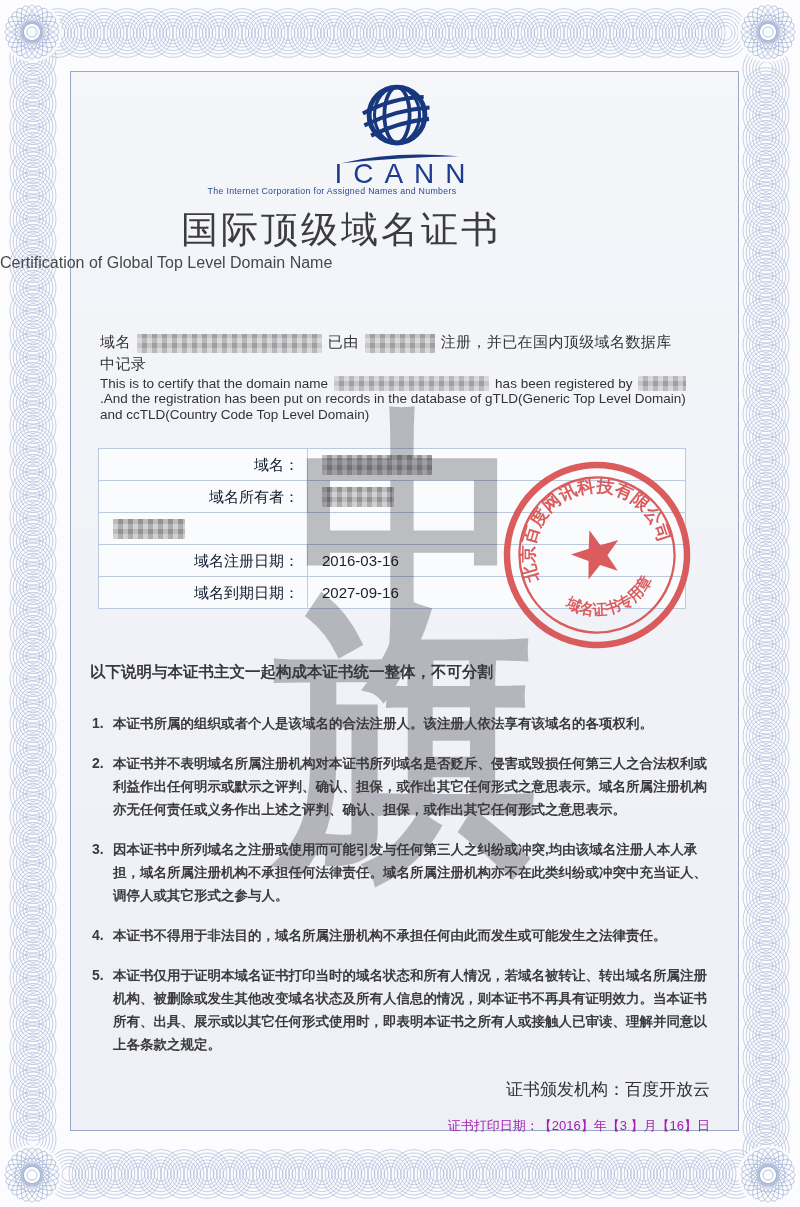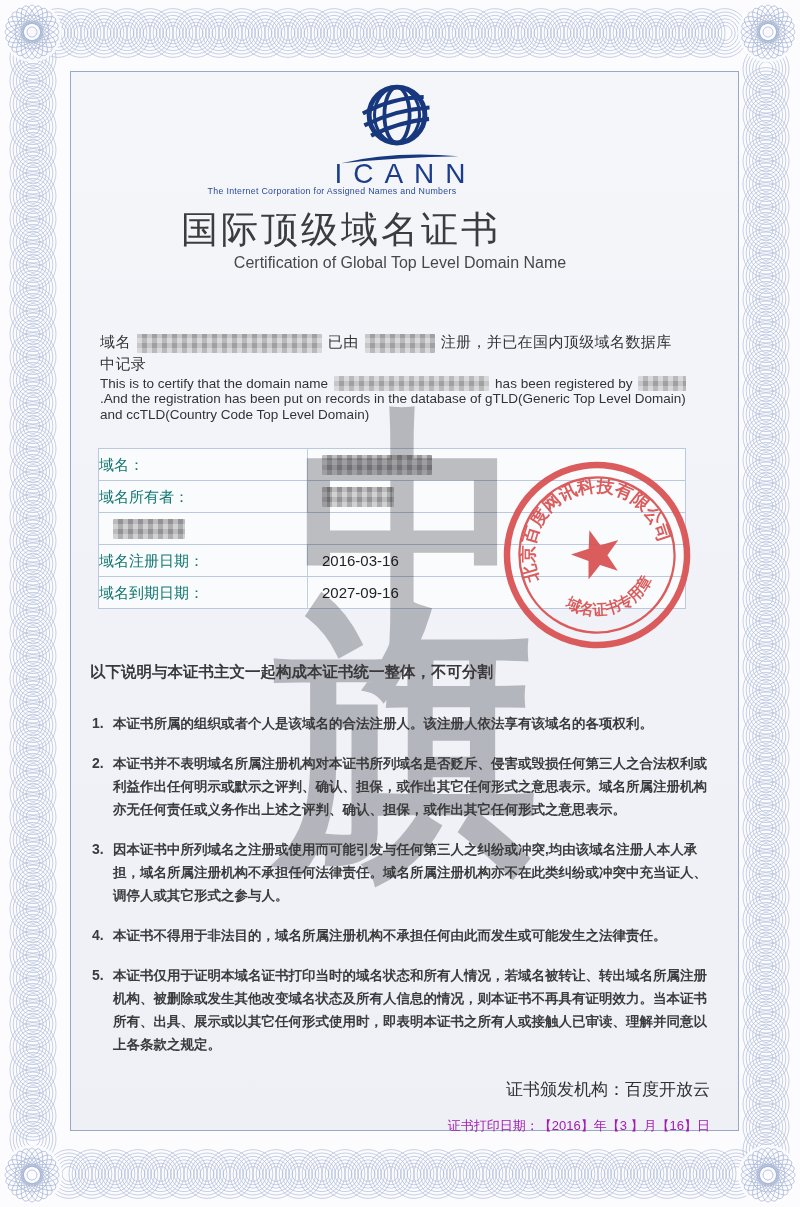--- a/index.html
+++ b/index.html
@@ -26,21 +26,21 @@
   .logo-tagline {
     position:absolute; left:0; top:186px; width:664px; text-align:center;
     font-size:8.8px; color:#2b4b97; letter-spacing:0.3px;
   }
   
   .cert-title {
     position:absolute; left:0; top:205px; width:670px; text-align:center;
     font-size:37px; color:#3c3c3e; letter-spacing:3px; font-weight:400;padding-left:12px;
   }
   .cert-subtitle {
-    position:absolute; left:0; top:254px; width:800px; text-align:center;
+    position:absolute; left:0; top:254px; width:800px; text-align:left;
     font-size:16px; color:#48484a;
   }
   
   .intro { position:absolute; left:100px; top:331px; width:612px; color:#333335; }
   .intro-cn { font-size:15px; line-height:21px; letter-spacing:0.4px; width:582px; }
   .intro-en { font-size:13.5px; line-height:15.5px; margin-top:2px; }
   .blur {
     display:inline-block; vertical-align:middle; margin:0 6px; border-radius:1px;
     background-color:#bdbdbf;
     background-image:
@@ -53,22 +53,22 @@
   .blur.b4 { width:48px;  height:15px; }
   .blur.tb { width:110px; height:20px; margin:0; background-color:#b3b3b5; }
   .blur.tb2 { width:72px; height:20px; margin:0; background-color:#adadaf; }
   
   .info-table {
     position:absolute; left:98px; top:448px; width:588px;
     border:1px solid #bcc8dd; border-bottom:none;
   }
   .info-row { display:flex; height:32px; border-bottom:1px solid #bcc8dd; background:rgba(252,253,255,0.72); }
   .info-label {
-    width:209px; padding-right:14px; border-right:1px solid #c3cee0;
-    font-size:15px; color:#0f766e; line-height:31px;
+    width:209px; text-align:right; padding-right:8px; border-right:1px solid #c3cee0;
+    font-size:15px; color:#0f172a; line-height:31px;
   }
   .info-value { flex:1; padding-left:14px; font-size:15px; color:#232325; line-height:31px; display:flex; align-items:center; }
   
   .watermark { position:absolute; left:0; top:0; width:800px; height:1207px; pointer-events:none;
                mix-blend-mode:multiply; opacity:0.5; color:#828287; }
   .wm-char { position:absolute; font-weight:700; transform:scale(1.02,1.12); line-height:1; }
   .wm-1 { left:300px; top:418px; font-size:222px; }
   .wm-2 { left:278px; top:608px; font-size:258px; }
   
   .stamp { position:absolute; left:497px; top:455px; width:200px; height:200px; }

